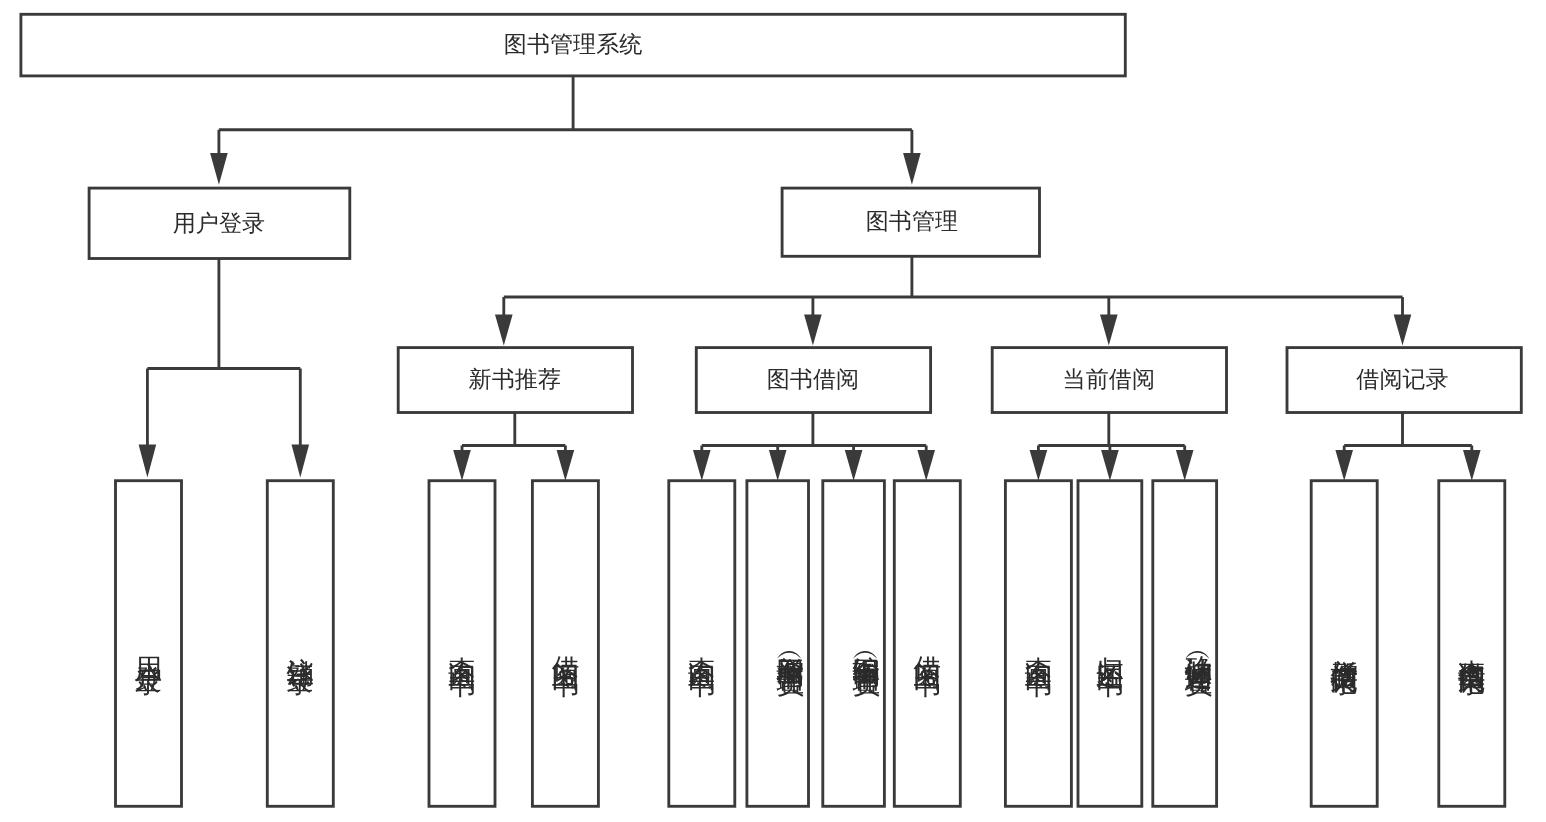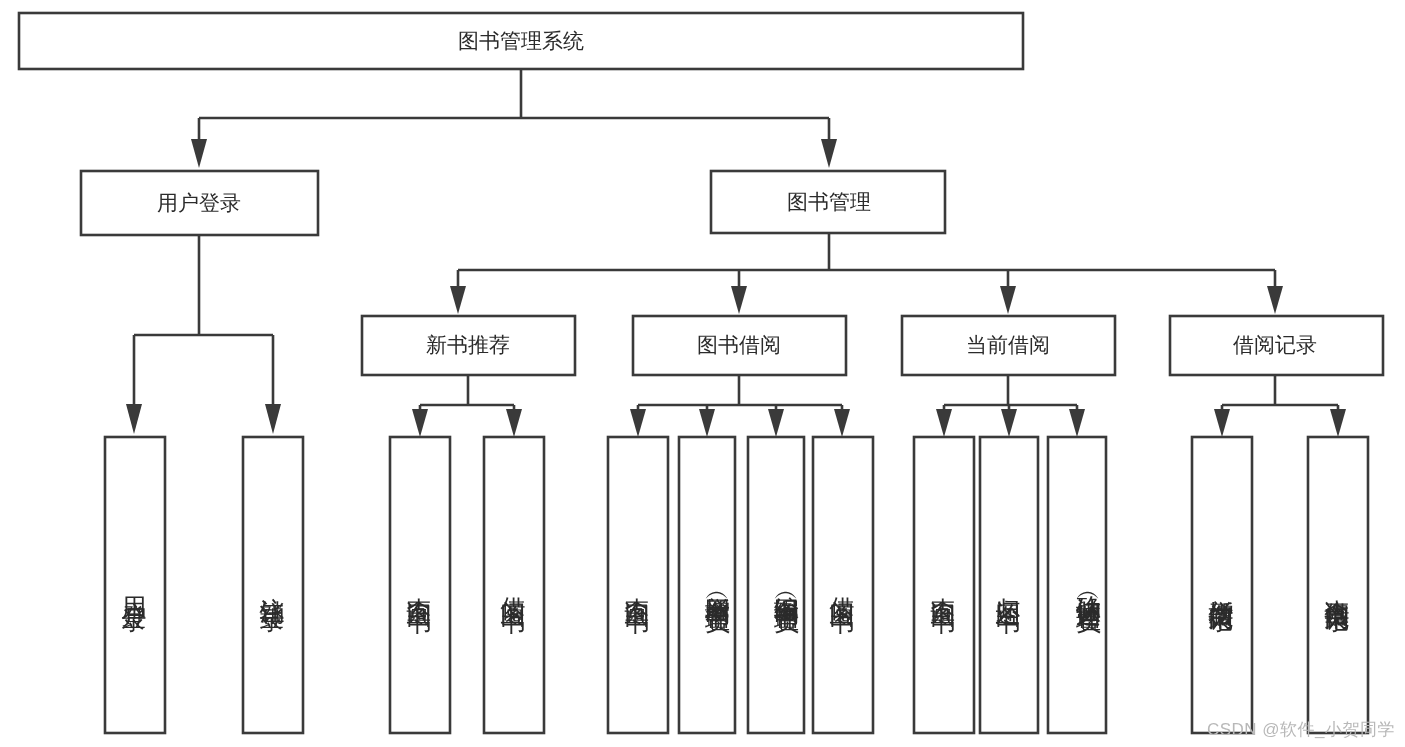--- a/index.html
+++ b/index.html
@@ -259,14 +259,13 @@
                 font-family:'Liberation Sans','DejaVu Sans',sans-serif;
                 font-size:25px;color:#2b2b2b;letter-spacing:2px;">新增借阅记录</div>
 
     <div style="position:absolute;left:1308px;top:437px;width:60px;height:296px;
                 writing-mode:vertical-rl;text-orientation:upright;
                 display:flex;align-items:center;justify-content:center;
                 font-family:'Liberation Sans','DejaVu Sans',sans-serif;
                 font-size:25px;color:#2b2b2b;letter-spacing:2px;">查询借阅记录</div>
   </div>
 
-  <div class="watermark">CSDN @软件_小贺同学</div>
 </div>
 
 </body></html>

